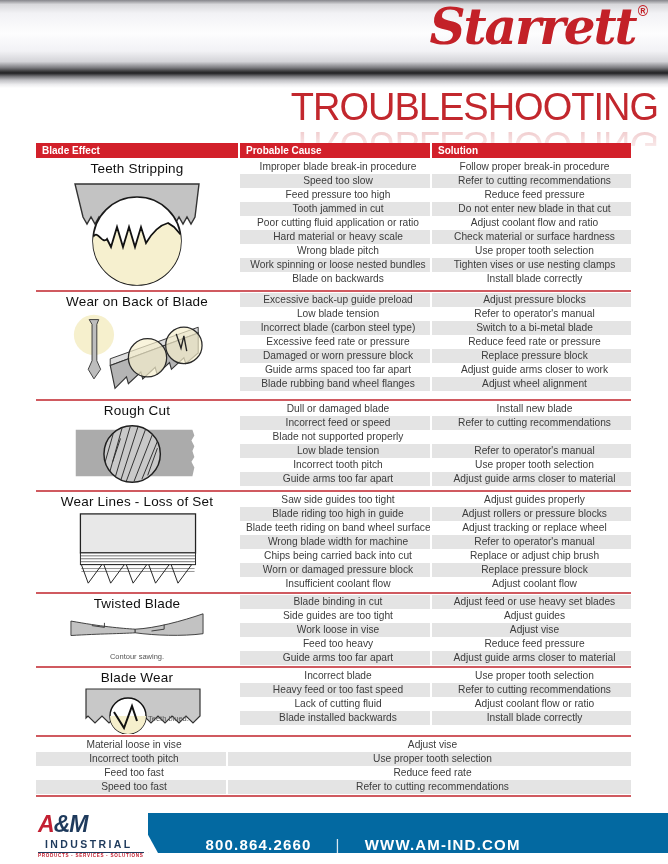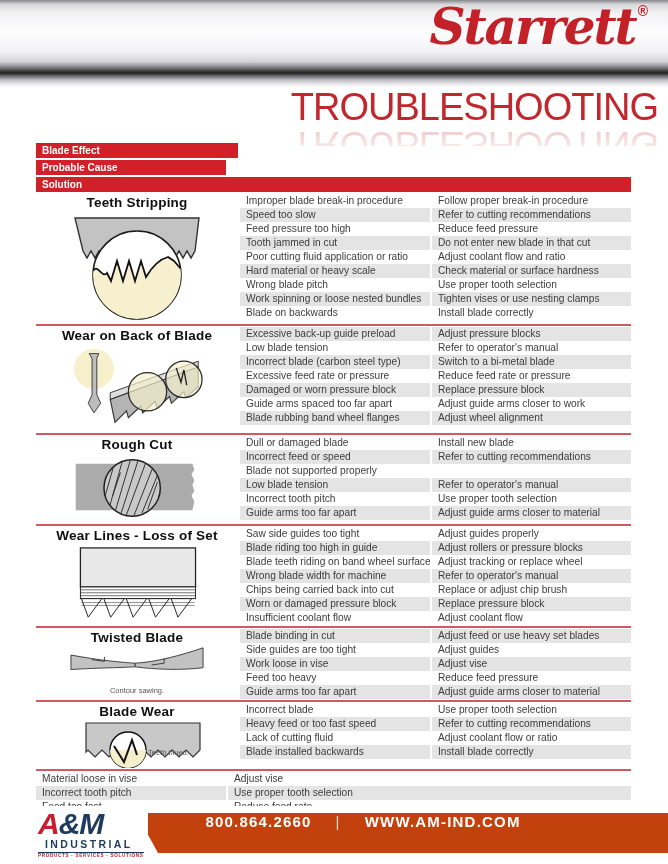--- a/index.html
+++ b/index.html
@@ -21,58 +21,58 @@
   .title-area{position:absolute;top:88px;right:10px;text-align:left;}
   .doc-title{font-size:38px;line-height:38px;color:#c2272d;letter-spacing:-1px;font-weight:normal;
     transform:scaleX(1.0);}
   .reflect-clip{height:20px;overflow:hidden;opacity:.30;}
   .reflect-clip .doc-title{transform:scaleY(-1);display:block;
     -webkit-mask-image:linear-gradient(to bottom,transparent 15%,rgba(0,0,0,.85) 95%);
     mask-image:linear-gradient(to bottom,transparent 15%,rgba(0,0,0,.85) 95%);}
 
   
   .ts-table{position:absolute;left:36px;top:143px;width:595px;}
-  .thead{display:flex;gap:2px;margin-bottom:2px;flex-direction:column;}
+  .thead{display:flex;gap:2px;margin-bottom:2px;}
   .th{background:#d2202a;color:#fff;font-size:10px;font-weight:bold;height:15px;line-height:15px;
     padding-left:6px;box-sizing:border-box;}
   .th-effect{width:202px;}
   .th-cause{width:190px;}
   .th-solution{flex:1;}
 
   .section{display:flex;gap:2px;}
   .left-cell{width:202px;box-sizing:border-box;text-align:center;padding-top:1px;}
-  .sec-title{font-size:13.5px;font-weight:bold;color:#0f0f0f;letter-spacing:.2px;line-height:15px;}
+  .sec-title{font-size:13.5px;font-weight:normal;color:#0f0f0f;letter-spacing:.2px;line-height:15px;}
   .illus{position:relative;margin-top:1px;}
   .illus svg{display:block;margin:0 auto;}
   .illus-caption{font-size:7.5px;color:#555;line-height:9px;}
   .cap-line2{font-weight:bold;color:#333;}
   .cap-twisted-blade{margin-top:2px;text-align:center;}
   .cap-blade-wear{position:absolute;left:112px;top:28px;}
   .cap-teeth-fracturing-front{position:absolute;left:6px;bottom:1px;text-align:left;width:92px;}
 
   .rows{flex:1;display:flex;flex-direction:column;}
-  .row{display:flex;gap:2px;height:14px;flex:none;}
+  .row{display:flex;gap:2px;height:14px;flex:none;text-align:center;}
   .cell{box-sizing:border-box;font-size:10.2px;line-height:14px;color:#3c3c3c;padding-left:6px;
     white-space:nowrap;overflow:hidden;background:#fff;}
   .cause{width:190px;}
   .sol{flex:1;}
   .row.alt .cell{background:#e4e4e4;}
   .divider{height:2px;background:#d05a60;margin:1px 0;}
 
   
   .footer{position:absolute;left:0;top:806px;width:668px;height:58px;background:#fff;}
-  .navy-bar{position:absolute;left:128px;top:7px;right:0;height:40px;background:#c2410c;
+  .navy-bar{position:absolute;left:128px;top:7px;right:0;height:40px;background:#0369a1;
     clip-path:polygon(8px 0,100% 0,100% 100%,30px 100%);
-    display:flex;align-items:flex-start;justify-content:center;padding-right:70px;gap:24px;
+    display:flex;align-items:flex-end;justify-content:center;padding-right:70px;gap:24px;
     color:#fff;font-weight:bold;font-size:15px;letter-spacing:1.2px;}
   .bar-sep{font-weight:normal;opacity:.85;}
   .red-stripe{position:absolute;left:118px;top:7px;width:9px;height:40px;background:#c32032;
     transform:skewX(28deg);transform-origin:top left;}
   .am-logo{position:absolute;left:36px;top:2px;background:#fff;padding:2px 4px 1px 2px;line-height:1;}
-  .am-name{font-style:italic;font-weight:bold;font-size:30px;letter-spacing:-1px;line-height:28px;}
+  .am-name{font-style:italic;font-weight:bold;font-size:23px;letter-spacing:-1px;line-height:28px;}
   .am-red{color:#c32032;}
   .am-blue{color:#1e3a5c;}
   .am-industrial{font-size:10.5px;font-weight:bold;color:#1e3a5c;letter-spacing:2.4px;margin-top:1px;margin-left:7px;}
   .am-tagline{font-size:4.6px;color:#c32032;letter-spacing:.7px;border-top:1px solid #1e3a5c;
     margin-top:2px;padding-top:1.5px;font-weight:bold;}
 </style>
 </head>
 <body>
 
 <div class="page">

